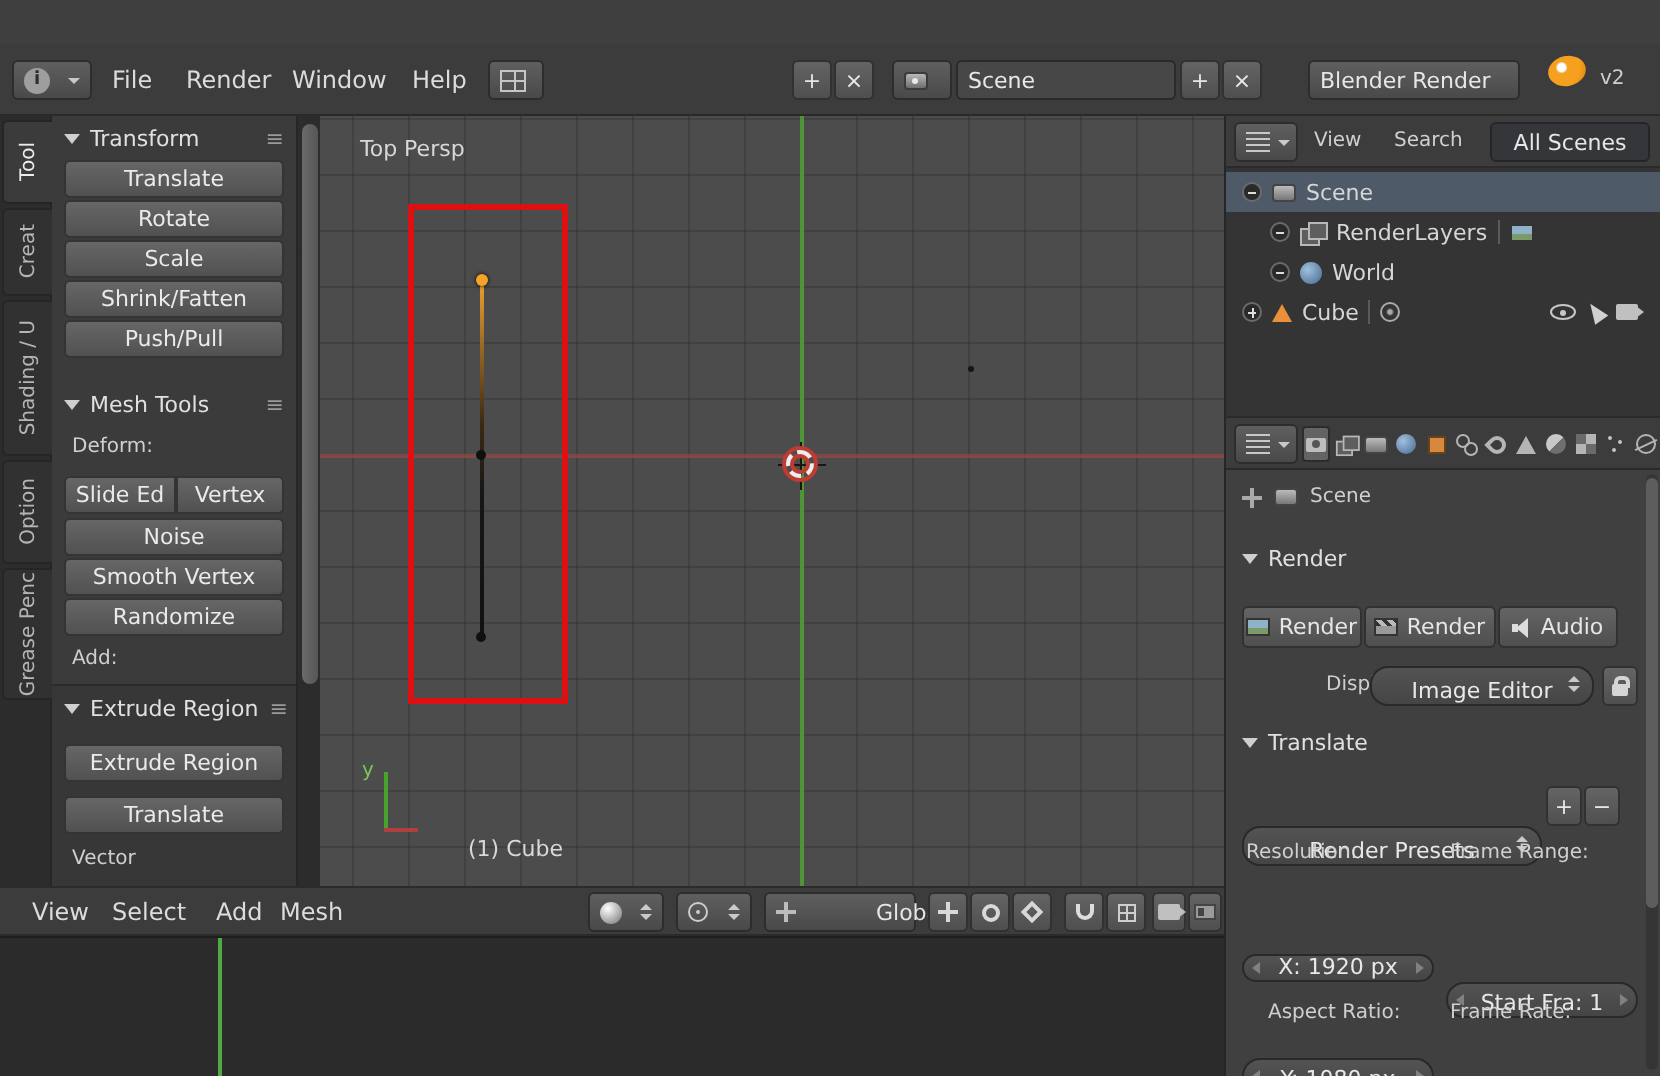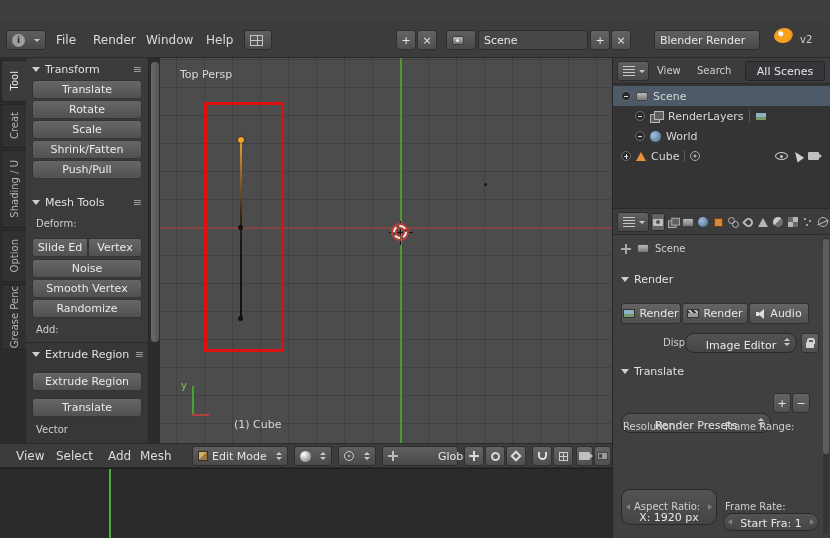--- a/index.html
+++ b/index.html
@@ -276,28 +276,20 @@
       <span class="rx"></span>
     </div>
     <span class="a vp-label" style="left:74px;top:360px;">(1) Cube</span>
   </div>
 
   <div class="a" id="vpheader">
     <span class="a menu-text" style="left:16px;top:5px;">View</span>
     <span class="a menu-text" style="left:56px;top:5px;">Select</span>
     <span class="a menu-text" style="left:108px;top:5px;">Add</span>
     <span class="a menu-text" style="left:140px;top:5px;">Mesh</span>
-    <div class="a dd" style="left:192px;top:2px;width:96px;height:20px;">
-      <span class="cube-icon"></span>
-      <span>Edit Mode</span>
-      <span class="ud">
-          <b class="u"></b>
-          <b class="d"></b>
-        </span>
-    </div>
     <div class="a dd" style="left:294px;top:2px;width:38px;height:20px;">
       <span class="sphere-icon"></span>
       <span class="ud">
           <b class="u"></b>
           <b class="d"></b>
         </span>
     </div>
     <div class="a dd" style="left:338px;top:2px;width:38px;height:20px;">
       <span class="pivot-icon"></span>
       <span class="ud">
@@ -478,21 +470,21 @@
           <b class="u"></b>
           <b class="d"></b>
         </span>
     </div>
     <div class="a btn" style="left:160px;top:184px;width:18px;height:20px;">+</div>
     <div class="a btn" style="left:179px;top:184px;width:18px;height:20px;">−</div>
 
     <span class="a label" style="left:10px;top:212px;">Resolution:</span>
     <span class="a label" style="left:112px;top:212px;">Frame Range:</span>
 
-    <div class="a pill num" style="left:8px;top:240px;width:96px;height:36px;">X: 1920 px</div>
+    <div class="a pill num" style="left:8px;top:228px;width:96px;height:14px;">X: 1920 px</div>
     <div class="a pill num" style="left:110px;top:228px;width:96px;height:18px;">Start Fra: 1</div>
     <div class="a pill num" style="left:8px;top:248px;width:96px;height:18px;">Y: 1080 px</div>
 
     <span class="a label" style="left:10px;top:292px;margin-left:11px;">Aspect Ratio:</span>
     <span class="a label" style="left:112px;top:292px;">Frame Rate:</span>
 
     <div class="pscroll">
       <span class="thumb"></span>
     </div>
   </div>

